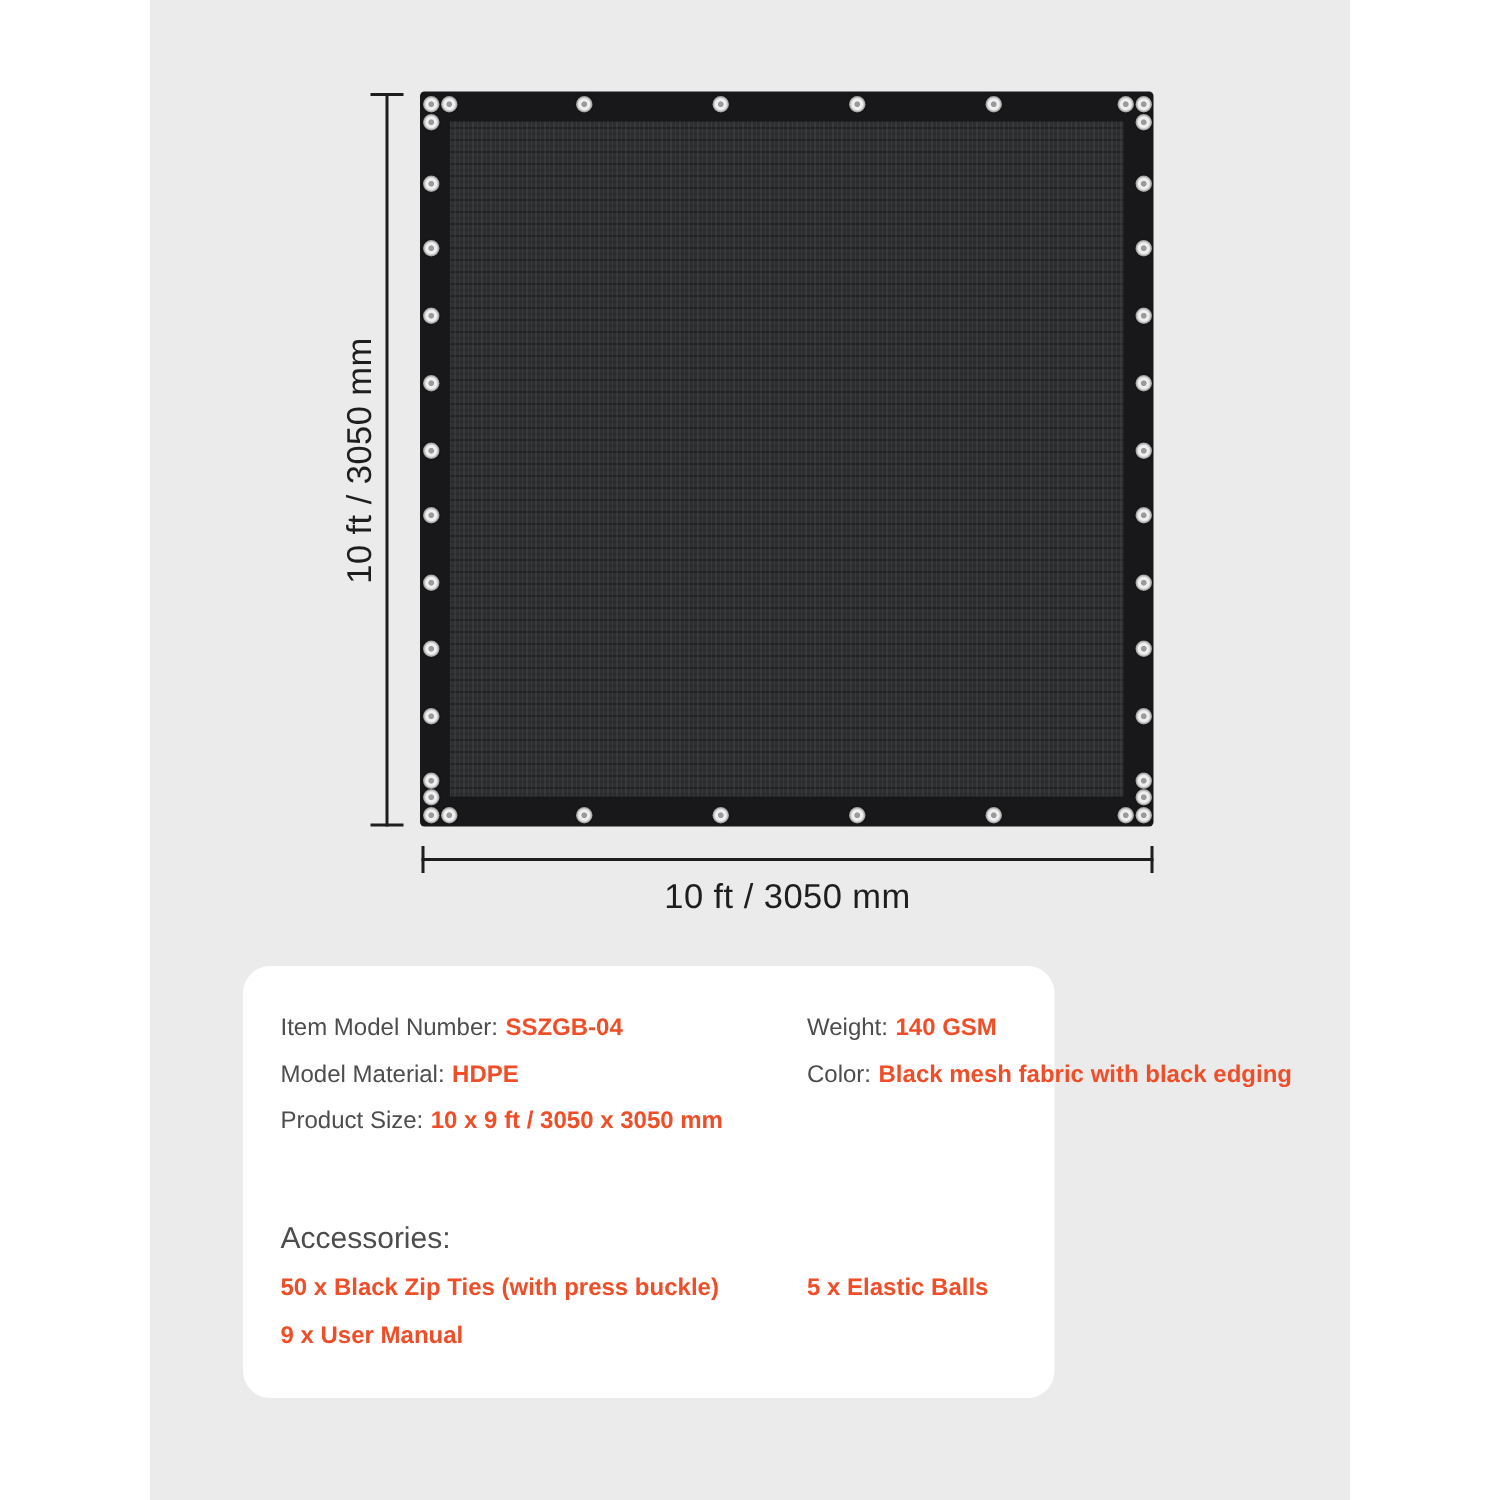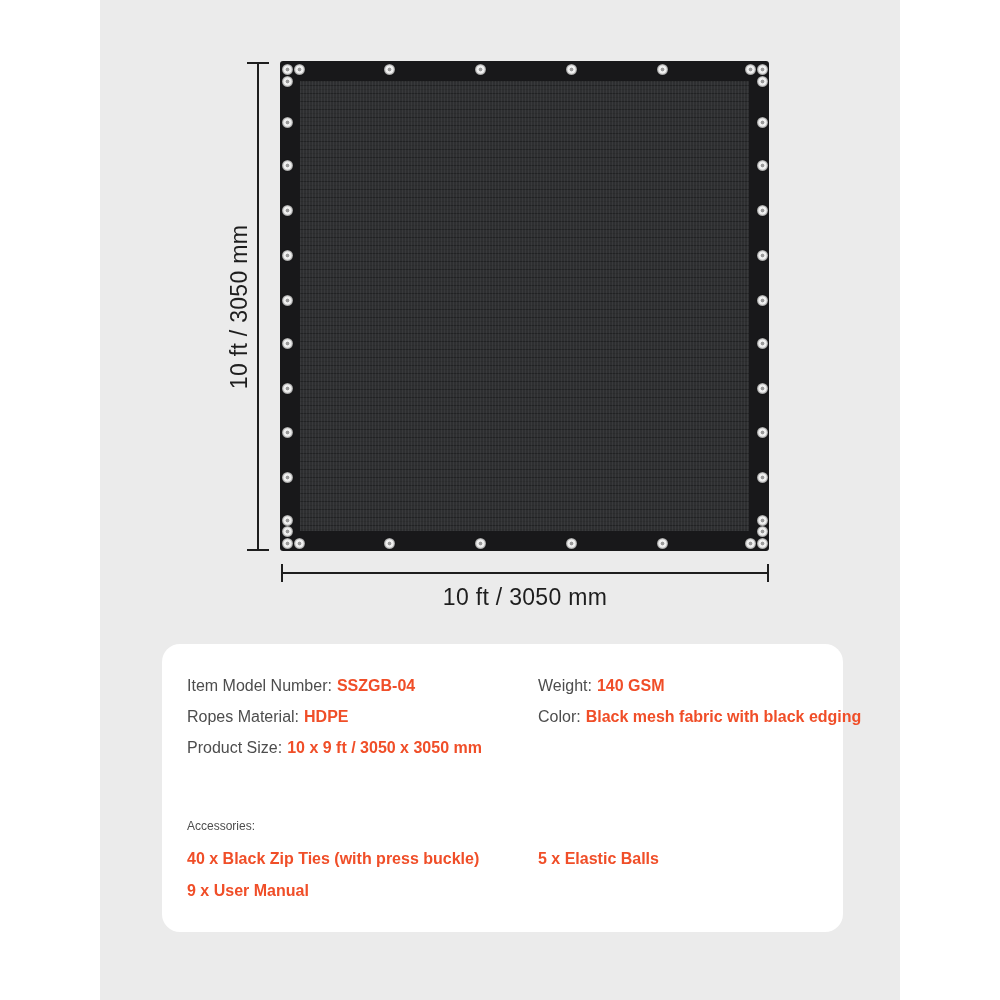--- a/index.html
+++ b/index.html
@@ -46,35 +46,35 @@
     text-align: center; white-space: nowrap;
   }
   .dim-label-v {
     left: 139px; top: 294px; width: 200px; height: 26px; line-height: 26px;
     transform: rotate(-90deg);
   }
   .dim-label-h { left: 281px; top: 584px; width: 488px; height: 26px; line-height: 26px; }
 
   
   .card {
-    position: absolute; left: 162px; top: 644px; width: 681px; height: 288px;
+    position: absolute; left: 162px; top: 644px; width: 541px; height: 288px;
     background: #ffffff; border-radius: 18px;
   }
   .specs-grid, .acc-grid {
     position: absolute; left: 25px; display: grid;
     grid-template-columns: 351px auto;
   }
   .specs-grid { top: 31px; row-gap: 10px; }
   .acc-grid { top: 204px; row-gap: 11px; }
   .spec-row { height: 21px; line-height: 21px; font-size: 16px; white-space: nowrap; }
   .spec-label { color: #4d4d4d; margin-right: 5px; }
   .spec-value { color: #f04e28; font-weight: bold; }
   .acc-title {
     position: absolute; left: 25px; top: 172px; height: 21px; line-height: 21px;
-    font-size: 12px; color: #4d4d4d; white-space: nowrap;
+    font-size: 20px; color: #4d4d4d; white-space: nowrap;
   }
   .acc-item { color: #f04e28; font-weight: bold; }
 </style>
 </head>
 <body>
 
 <div class="panel"></div>
 
 <div class="tarp" id="tarp">
   <div class="mesh"></div>
@@ -132,30 +132,30 @@
 
 <div class="card">
   <div class="specs-grid">
     <div class="spec-row">
       <span class="spec-label">Item Model Number:</span><span class="spec-value">SSZGB-04</span>
     </div>
     <div class="spec-row">
       <span class="spec-label">Weight:</span><span class="spec-value">140 GSM</span>
     </div>
     <div class="spec-row">
-      <span class="spec-label">Ropes Material:</span><span class="spec-value">HDPE</span>
+      <span class="spec-label">Model Material:</span><span class="spec-value">HDPE</span>
     </div>
     <div class="spec-row">
       <span class="spec-label">Color:</span><span class="spec-value">Black mesh fabric with black edging</span>
     </div>
     <div class="spec-row">
       <span class="spec-label">Product Size:</span><span class="spec-value">10 x 9 ft / 3050 x 3050 mm</span>
     </div>
   </div>
 
   <div class="acc-title">Accessories:</div>
 
   <div class="acc-grid">
-    <div class="spec-row acc-item">40 x Black Zip Ties (with press buckle)</div>
+    <div class="spec-row acc-item">50 x Black Zip Ties (with press buckle)</div>
     <div class="spec-row acc-item">5 x Elastic Balls</div>
     <div class="spec-row acc-item">9 x User Manual</div>
   </div>
 </div>
 
 </body></html>

